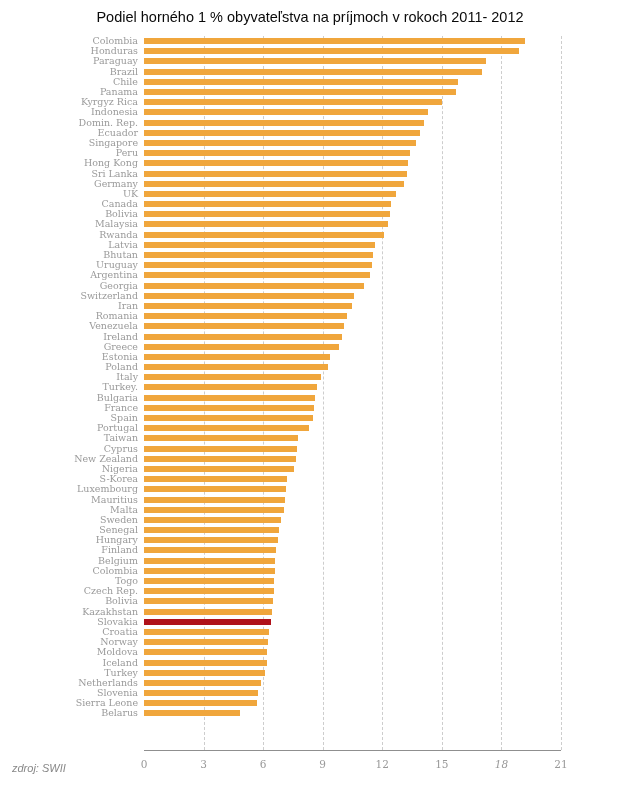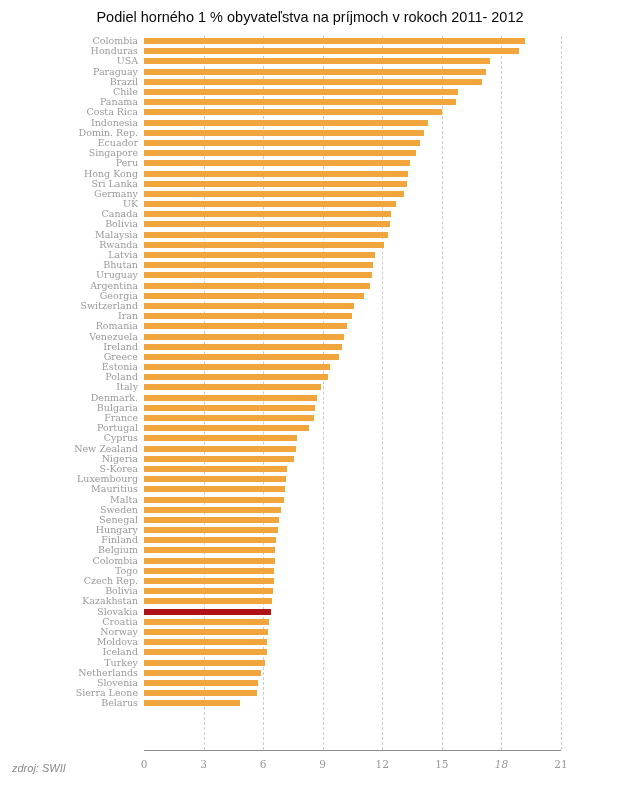--- a/index.html
+++ b/index.html
@@ -68,26 +68,20 @@
         <div class="bar" style="width: 91.4286%; background: rgb(240, 166, 60);"></div>
       </div>
     </div>
     <div class="row">
       <div class="lab">Honduras</div>
       <div class="track">
         <div class="bar" style="width: 90%; background: rgb(240, 166, 60);"></div>
       </div>
     </div>
     <div class="row">
-      <div class="lab">USA</div>
-      <div class="track">
-        <div class="bar" style="width: 82.8571%; background: rgb(240, 166, 60);"></div>
-      </div>
-    </div>
-    <div class="row">
       <div class="lab">Paraguay</div>
       <div class="track">
         <div class="bar" style="width: 81.9048%; background: rgb(240, 166, 60);"></div>
       </div>
     </div>
     <div class="row">
       <div class="lab">Brazil</div>
       <div class="track">
         <div class="bar" style="width: 80.9524%; background: rgb(240, 166, 60);"></div>
       </div>
@@ -98,21 +92,21 @@
         <div class="bar" style="width: 75.2381%; background: rgb(240, 166, 60);"></div>
       </div>
     </div>
     <div class="row">
       <div class="lab">Panama</div>
       <div class="track">
         <div class="bar" style="width: 74.7619%; background: rgb(240, 166, 60);"></div>
       </div>
     </div>
     <div class="row">
-      <div class="lab">Costa Rica</div>
+      <div class="lab">Kyrgyz Rica</div>
       <div class="track">
         <div class="bar" style="width: 71.4286%; background: rgb(240, 166, 60);"></div>
       </div>
     </div>
     <div class="row">
       <div class="lab">Indonesia</div>
       <div class="track">
         <div class="bar" style="width: 68.0952%; background: rgb(240, 166, 60);"></div>
       </div>
     </div>
@@ -266,41 +260,53 @@
         <div class="bar" style="width: 44.0476%; background: rgb(240, 166, 60);"></div>
       </div>
     </div>
     <div class="row">
       <div class="lab">Italy</div>
       <div class="track">
         <div class="bar" style="width: 42.381%; background: rgb(240, 166, 60);"></div>
       </div>
     </div>
     <div class="row">
-      <div class="lab">Denmark.</div>
+      <div class="lab">Turkey.</div>
       <div class="track">
         <div class="bar" style="width: 41.4286%; background: rgb(240, 166, 60);"></div>
       </div>
     </div>
     <div class="row">
       <div class="lab">Bulgaria</div>
       <div class="track">
         <div class="bar" style="width: 40.9524%; background: rgb(240, 166, 60);"></div>
       </div>
     </div>
     <div class="row">
       <div class="lab">France</div>
       <div class="track">
         <div class="bar" style="width: 40.7143%; background: rgb(240, 166, 60);"></div>
       </div>
     </div>
     <div class="row">
+      <div class="lab">Spain</div>
+      <div class="track">
+        <div class="bar" style="width: 40.4762%; background: rgb(240, 166, 60);"></div>
+      </div>
+    </div>
+    <div class="row">
       <div class="lab">Portugal</div>
       <div class="track">
         <div class="bar" style="width: 39.5238%; background: rgb(240, 166, 60);"></div>
+      </div>
+    </div>
+    <div class="row">
+      <div class="lab">Taiwan</div>
+      <div class="track">
+        <div class="bar" style="width: 36.9048%; background: rgb(240, 166, 60);"></div>
       </div>
     </div>
     <div class="row">
       <div class="lab">Cyprus</div>
       <div class="track">
         <div class="bar" style="width: 36.6667%; background: rgb(240, 166, 60);"></div>
       </div>
     </div>
     <div class="row">
       <div class="lab">New Zealand</div>

